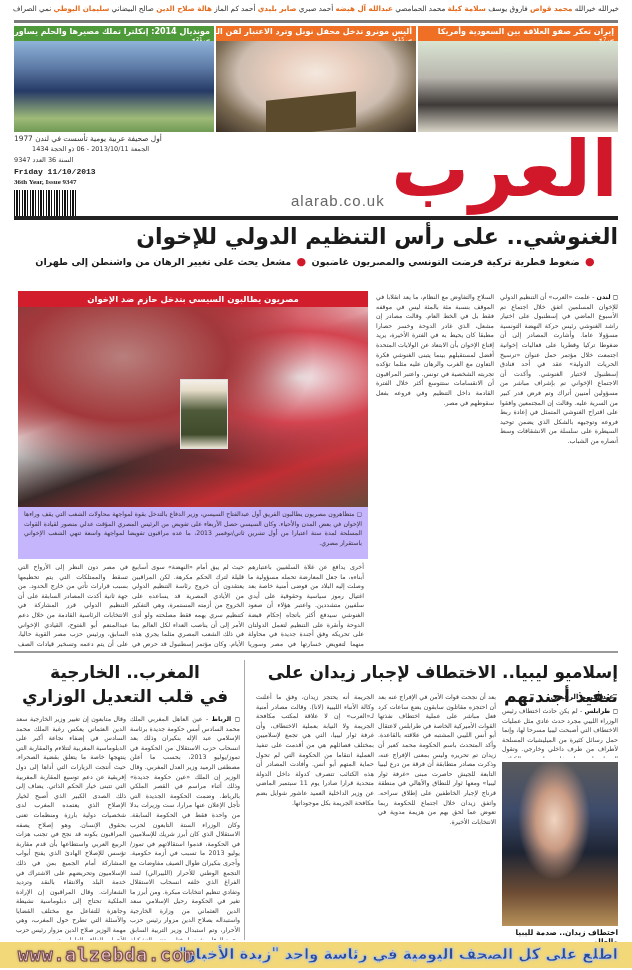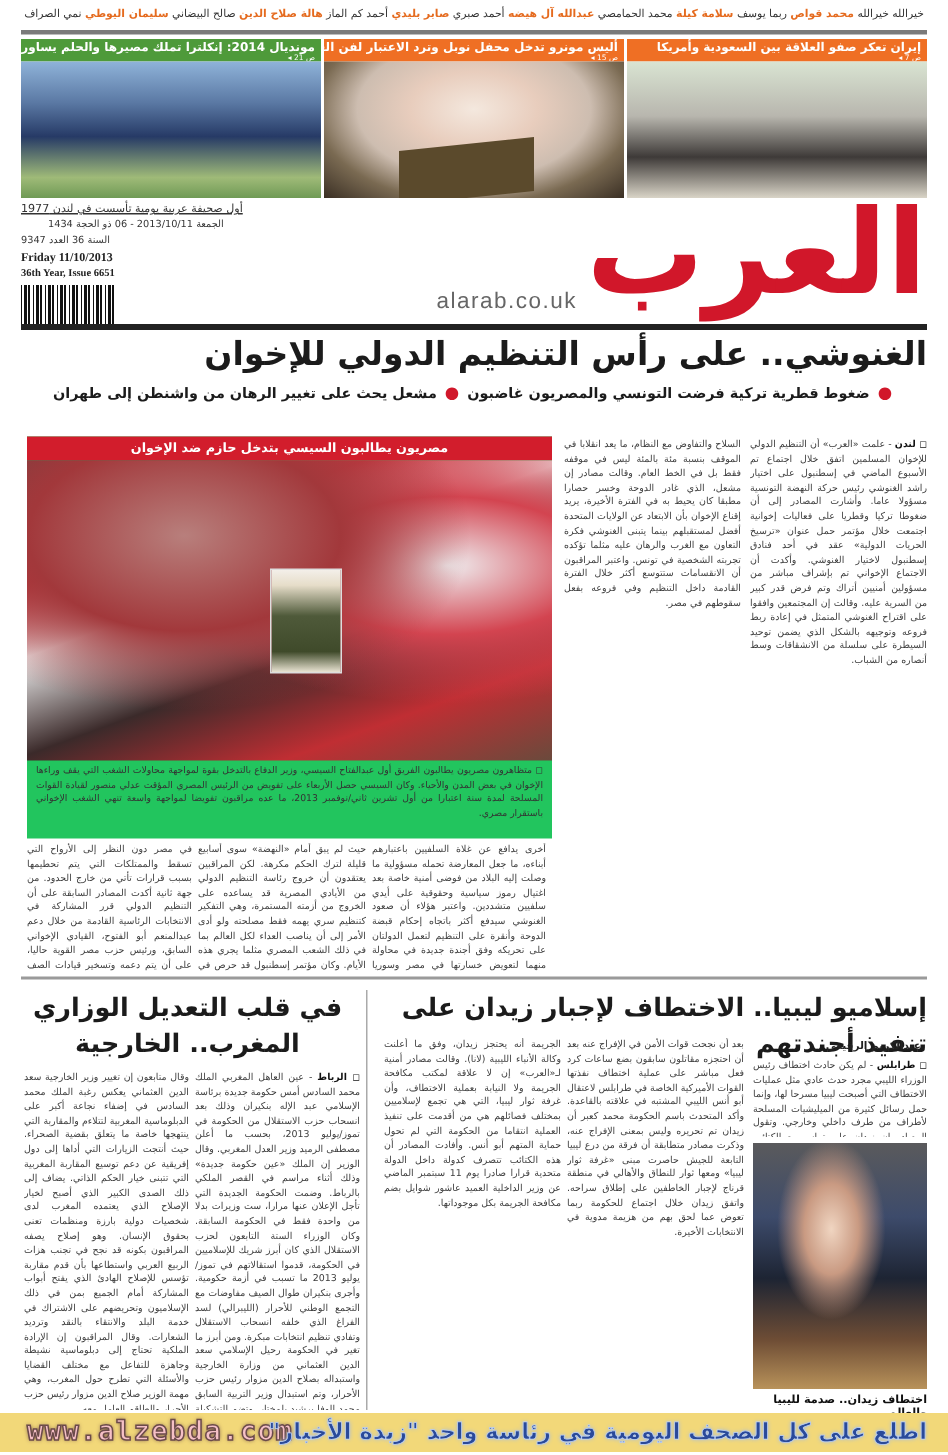--- a/index.html
+++ b/index.html
@@ -22,33 +22,33 @@
   .t-munro .photo { background: radial-gradient(ellipse at 50% 35%, #f4e8de 0%, #e8cdbd 30%, #cdbdb0 55%, #7a6a52 75%, #3a2f24 100%); }
   .t-world .photo { background: linear-gradient(180deg,#8fb3d9 0%,#5b79a4 30%,#263a66 55%,#9fba78 85%,#6f9a55 100%); }
   .munro-book { position: absolute; left: 25%; right: 30%; bottom: 0; height: 40%; background: #5b4a2c; transform: skewY(-6deg); }
 
   .masthead { position: absolute; top: 135px; right: 14px; width: 356px; height: 80px; }
   .logo-text { position: absolute; top: -6px; right: 0; font-family: "DejaVu Sans", sans-serif; font-weight: bold; font-size: 78px; line-height: 80px; color: #d1172a; letter-spacing: -2px; }
   .site-url { position: absolute; bottom: 6px; left: 29px; direction: ltr; font-family: "Liberation Sans", sans-serif; font-size: 15px; color: #666; letter-spacing: 1px; }
 
   .edition { position: absolute; top: 133px; left: 14px; width: 250px; direction: rtl; text-align: left; }
   .edition div { line-height: 11px; }
-  .ed-tag { font-size: 7.4px; color: #333; text-decoration: underline; }
+  .ed-tag { font-size: 7.4px; color: #333; }
   .ed-date-ar { font-size: 6.5px; color: #333; margin-left: 18px; }
   .ed-issue-ar { font-size: 6.5px; color: #333; }
-  .ed-date-en { direction: ltr; font-family: Liberation Serif, serif; font-size: 8px; font-weight: bold; text-align: left; }
+  .ed-date-en { direction: ltr; font-family: Liberation Mono, monospace; font-size: 8px; font-weight: bold; text-align: left; }
   .ed-issue-en { direction: ltr; font-family: "Liberation Serif", serif; font-size: 7px; font-weight: bold; text-align: left; }
   .barcode { position: absolute; top: 190px; left: 14px; width: 62px; height: 27px; background: repeating-linear-gradient(90deg,#111 0 1px,#fff 1px 2px,#111 2px 4px,#fff 4px 5px,#111 5px 6px,#fff 6px 8px); }
 
   .main-rule { position: absolute; top: 216px; left: 14px; right: 14px; height: 4px; background: #222; }
   .headline { position: absolute; top: 222px; right: 14px; left: 14px; font-size: 22px; font-weight: bold; color: #1b1b1b; line-height: 30px; }
   .subheads { position: absolute; top: 255px; right: 14px; left: 14px; text-align: center; font-size: 9.6px; font-weight: bold; color: #1b1b1b; white-space: nowrap; }
   .subheads .dot { color: #d1172a; font-size: 11px; margin: 0 2px; }
 
-  .photo-block { position: absolute; top: 291px; left: 18px; width: 350px; height: 268px; background: #22c55e; }
+  .photo-block { position: absolute; top: 291px; left: 18px; width: 350px; height: 268px; background: #c4b5fd; }
   .photo-caption-bar { height: 16px; background: #d21d2c; color: #fff; font-size: 8.5px; font-weight: bold; text-align: center; line-height: 16px; }
   .photo-main { position: absolute; top: 16px; left: 0; right: 0; height: 200px; background:
     radial-gradient(ellipse at 30% 25%, #b87f7c 0%, #a2383b 30%, transparent 55%),
     radial-gradient(ellipse at 80% 35%, #efeef0 0%, #d34450 25%, transparent 50%),
     linear-gradient(160deg, #6a4040 0%, #c7323b 25%, #eee 40%, #3b2a2a 60%, #c02e33 80%, #6a4a3c 100%); }
   .sisi-poster { position: absolute; top: 72px; left: 162px; width: 48px; height: 70px; background: linear-gradient(180deg,#f3efe9 0%,#e6ddc9 15%,#4f5a3a 45%,#3f4a2a 80%,#e9e3d2 100%); border: 1px solid #ddd; }
   .photo-caption { position: absolute; top: 218px; left: 6px; right: 6px; font-size: 6.2px; line-height: 9.5px; color: #333; text-align: justify; }
 
   .col { position: absolute; font-size: 6.3px; line-height: 9.6px; color: #3b3b3b; text-align: justify; overflow: hidden; }
   .col-dateline { font-weight: bold; color: #111; }
@@ -68,21 +68,21 @@
   .footer-banner { position: absolute; top: 942px; left: 0; right: 0; height: 26px; background: #f2d879; direction: ltr; }
   .footer-url { position: absolute; left: 18px; top: 2px; font-family: "DejaVu Sans Mono", monospace; font-size: 18px; font-weight: bold; color: #f5c0c6; -webkit-text-stroke: 1px #6b4a4a; text-shadow: 0 0 3px #6b4a4a; letter-spacing: 1px; }
   .footer-slogan { position: absolute; right: 14px; top: 3px; direction: rtl; font-size: 15px; font-weight: bold; color: #2a4a9a; -webkit-text-stroke: 0.5px #bfd3f5; text-shadow: 0 0 3px #9fb9ea; }
 </style>
 </head>
 <body>
 
 <div class="names-strip">
   <span>خيرالله خيرالله</span>
   <span class="hl">محمد قواص</span>
-  <span>ربما يوسف</span>
+  <span>فاروق يوسف</span>
   <span class="hl">سلامة كيلة</span>
   <span>محمد الحمامصي</span>
   <span class="hl">عبدالله آل هيضه</span>
   <span>أحمد صبري</span>
   <span class="hl">صابر بليدي</span>
   <span>أحمد كم الماز</span>
   <span class="hl">هالة صلاح الدين</span>
   <span>صالح البيضاني</span>
   <span class="hl">سليمان اليوطي</span>
   <span>نمي الصراف</span>
@@ -118,21 +118,21 @@
 <div class="masthead">
   <div class="logo-text">العرب</div>
   <div class="site-url">alarab.co.uk</div>
 </div>
 
 <div class="edition">
   <div class="ed-tag">أول صحيفة عربية يومية تأسست في لندن 1977</div>
   <div class="ed-date-ar">الجمعة 2013/10/11 - 06 ذو الحجة 1434</div>
   <div class="ed-issue-ar">السنة 36 العدد 9347</div>
   <div class="ed-date-en">Friday 11/10/2013</div>
-  <div class="ed-issue-en">36th Year, Issue 6651</div>
+  <div class="ed-issue-en">36th Year, Issue 9347</div>
 </div>
 <div class="barcode"></div>
 
 <div class="main-rule"></div>
 
 <div class="headline">الغنوشي.. على رأس التنظيم الدولي للإخوان</div>
 <div class="subheads">
   <span class="dot">●</span>
   <span>ضغوط قطرية تركية فرضت التونسي والمصريون غاضبون</span>
   <span class="dot">●</span>
@@ -176,22 +176,22 @@
 <div class="col" style="top:692px; right:136px; width:118px; height:248px;">
   <span>بعد أن نجحت قوات الأمن في الإفراج عنه بعد أن احتجزه مقاتلون سابقون بضع ساعات كرد فعل مباشر على عملية اختطاف نفذتها القوات الأميركية الخاصة في طرابلس لاعتقال أبو أنس الليبي المشتبه في علاقته بالقاعدة. وأكد المتحدث باسم الحكومة محمد كعبر أن زيدان تم تحريره وليس بمعنى الإفراج عنه، وذكرت مصادر متطابقة أن فرقة من درع ليبيا التابعة للجيش حاصرت مبنى «غرفة ثوار ليبيا» ومعها ثوار للنطاق والأهالي في منطقة قرناج لإجبار الخاطفين على إطلاق سراحه. واتفق زيدان خلال اجتماع للحكومة ربما تعوض عما لحق بهم من هزيمة مدوية في الانتخابات الأخيرة.</span>
 </div>
 <div class="col" style="top:692px; right:258px; width:118px; height:248px;">
   <span>الجريمة أنه يحتجز زيدان، وفق ما أعلنت وكالة الأنباء الليبية (لانا). وقالت مصادر أمنية لـ«العرب» إن لا علاقة لمكتب مكافحة الجريمة ولا النيابة بعملية الاختطاف، وأن غرفة ثوار ليبيا، التي هي تجمع لإسلاميين بمختلف فصائلهم هي من أقدمت على تنفيذ العملية انتقاما من الحكومة التي لم تحول حماية المتهم أبو أنس. وأفادت المصادر أن هذه الكتائب تتصرف كدولة داخل الدولة متحدية قرارا صادرا يوم 11 سبتمبر الماضي عن وزير الداخلية العميد عاشور شوايل بضم مكافحة الجريمة بكل موجوداتها.</span>
 </div>
 <div class="libya-photo"></div>
 <div class="libya-caption">اختطاف زيدان.. صدمة لليبيا والعالم</div>
 
 <div class="morocco-head">
+  <div>المغرب.. الخارجية</div>
   <div>في قلب التعديل الوزاري</div>
-  <div>المغرب.. الخارجية</div>
 </div>
 <div class="col" style="top:714px; left:130px; width:110px; height:226px;">
   <span class="col-dateline">◻ الرباط</span>
   <span>- عين العاهل المغربي الملك محمد السادس أمس حكومة جديدة برئاسة الإسلامي عبد الإله بنكيران وذلك بعد انسحاب حزب الاستقلال من الحكومة في تموز/يوليو 2013، بحسب ما أعلن مصطفى الرميد وزير العدل المغربي. وقال الوزير إن الملك «عين حكومة جديدة» وذلك أثناء مراسم في القصر الملكي بالرباط. وضمت الحكومة الجديدة التي تأجل الإعلان عنها مرارا، ست وزيرات بدلا من واحدة فقط في الحكومة السابقة. وكان الوزراء الستة التابعون لحزب الاستقلال الذي كان أبرز شريك للإسلاميين في الحكومة، قدموا استقالاتهم في تموز/يوليو 2013 ما تسبب في أزمة حكومية. وأجرى بنكيران طوال الصيف مفاوضات مع التجمع الوطني للأحرار (الليبرالي) لسد الفراغ الذي خلفه انسحاب الاستقلال وتفادي تنظيم انتخابات مبكرة. ومن أبرز ما تغير في الحكومة رحيل الإسلامي سعد الدين العثماني من وزارة الخارجية واستبداله بصلاح الدين مزوار رئيس حزب الأحرار، وتم استبدال وزير التربية السابق محمد الوفا برشيد بلمختار. وتضم التشكيلة الحكومية الجديدة 39 وزيرا من بينهم ست وزيرات.</span>
 </div>
 <div class="col" style="top:714px; left:16px; width:110px; height:226px;">
   <span>وقال متابعون إن تغيير وزير الخارجية سعد الدين العثماني يعكس رغبة الملك محمد السادس في إضفاء نجاعة أكبر على الدبلوماسية المغربية لتتلاءم والمقاربة التي ينتهجها خاصة ما يتعلق بقضية الصحراء. حيث أنتجت الزيارات التي أداها إلى دول إفريقية عن دعم توسيع المقاربة المغربية التي تتبنى خيار الحكم الذاتي. يضاف إلى ذلك الصدى الكبير الذي أصبح لخيار الإصلاح الذي يعتمده المغرب لدى شخصيات دولية بارزة ومنظمات تعنى بحقوق الإنسان. وهو إصلاح يصفه المراقبون بكونه قد نجح في تجنب هزات الربيع العربي واستطاعها بأن قدم مقاربة تؤسس للإصلاح الهادئ الذي يفتح أبواب المشاركة أمام الجميع بمن في ذلك الإسلاميون وتحريضهم على الاشتراك في خدمة البلد والانتقاء بالنقد وترديد الشعارات. وقال المراقبون إن الإرادة الملكية تحتاج إلى دبلوماسية نشيطة وجاهزة للتفاعل مع مختلف القضايا والأسئلة التي تطرح حول المغرب، وهي مهمة الوزير صلاح الدين مزوار رئيس حزب الأحرار والطاقم العامل معه.</span>
 </div>
 
 <div class="footer-banner">

